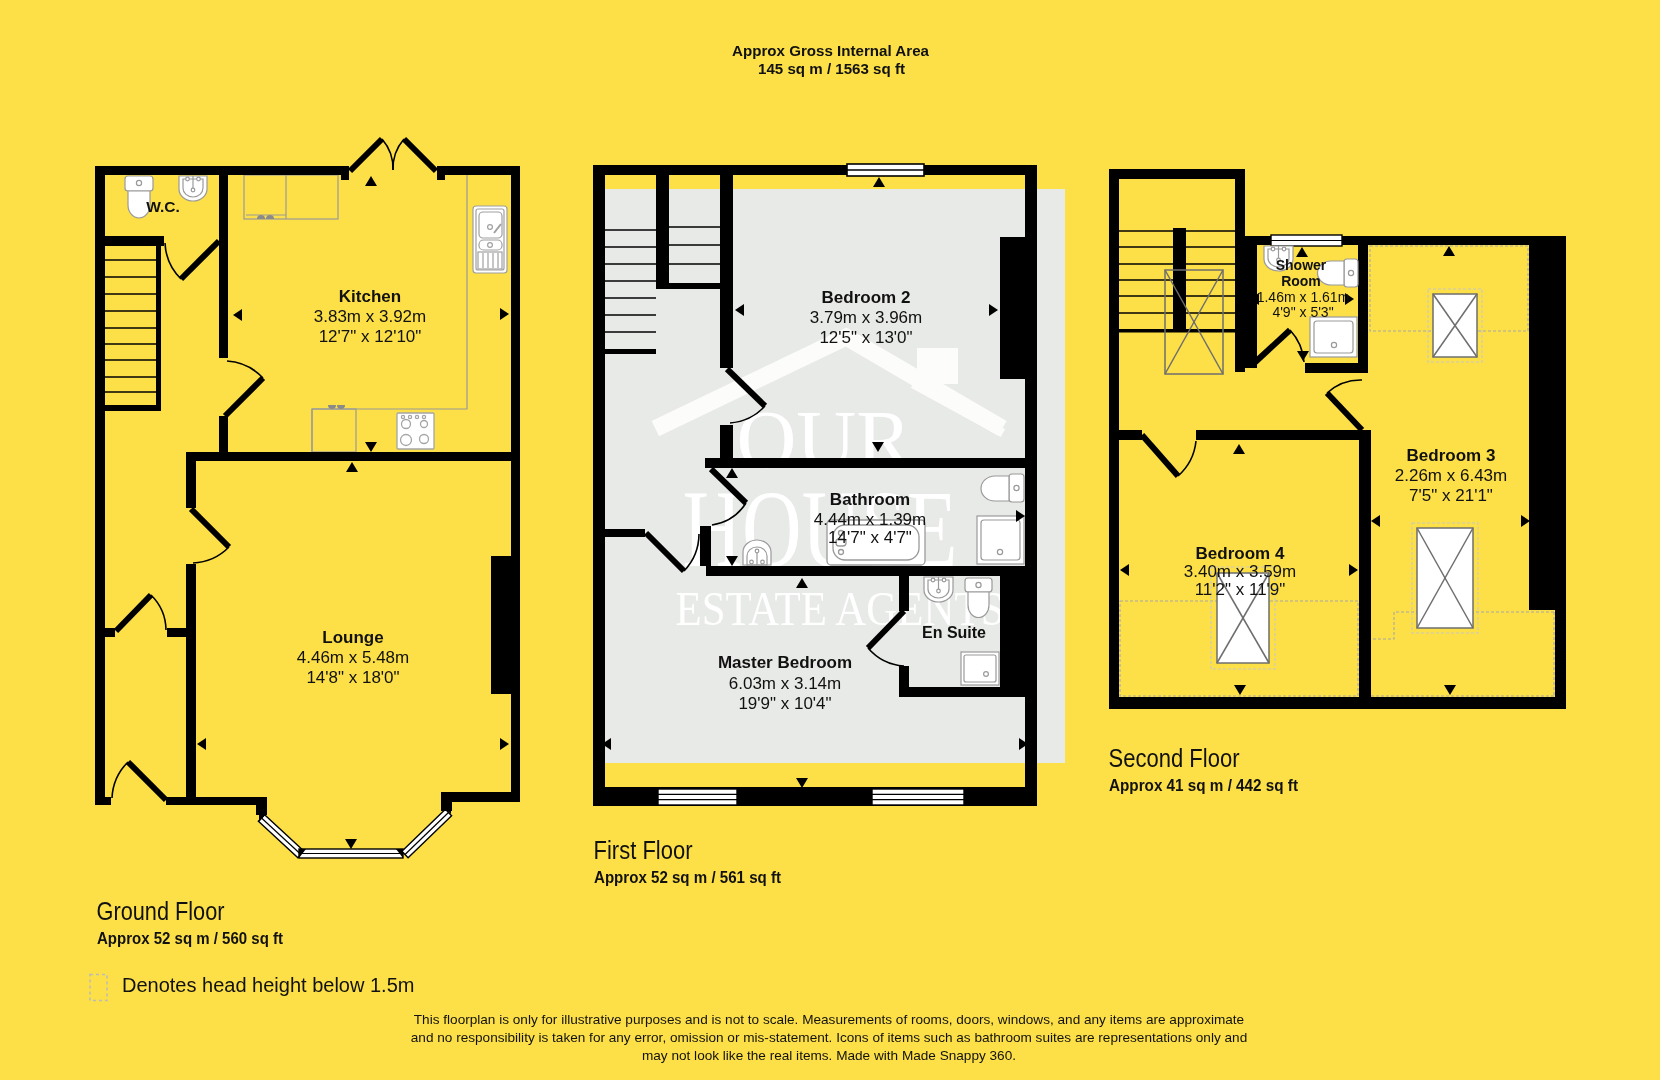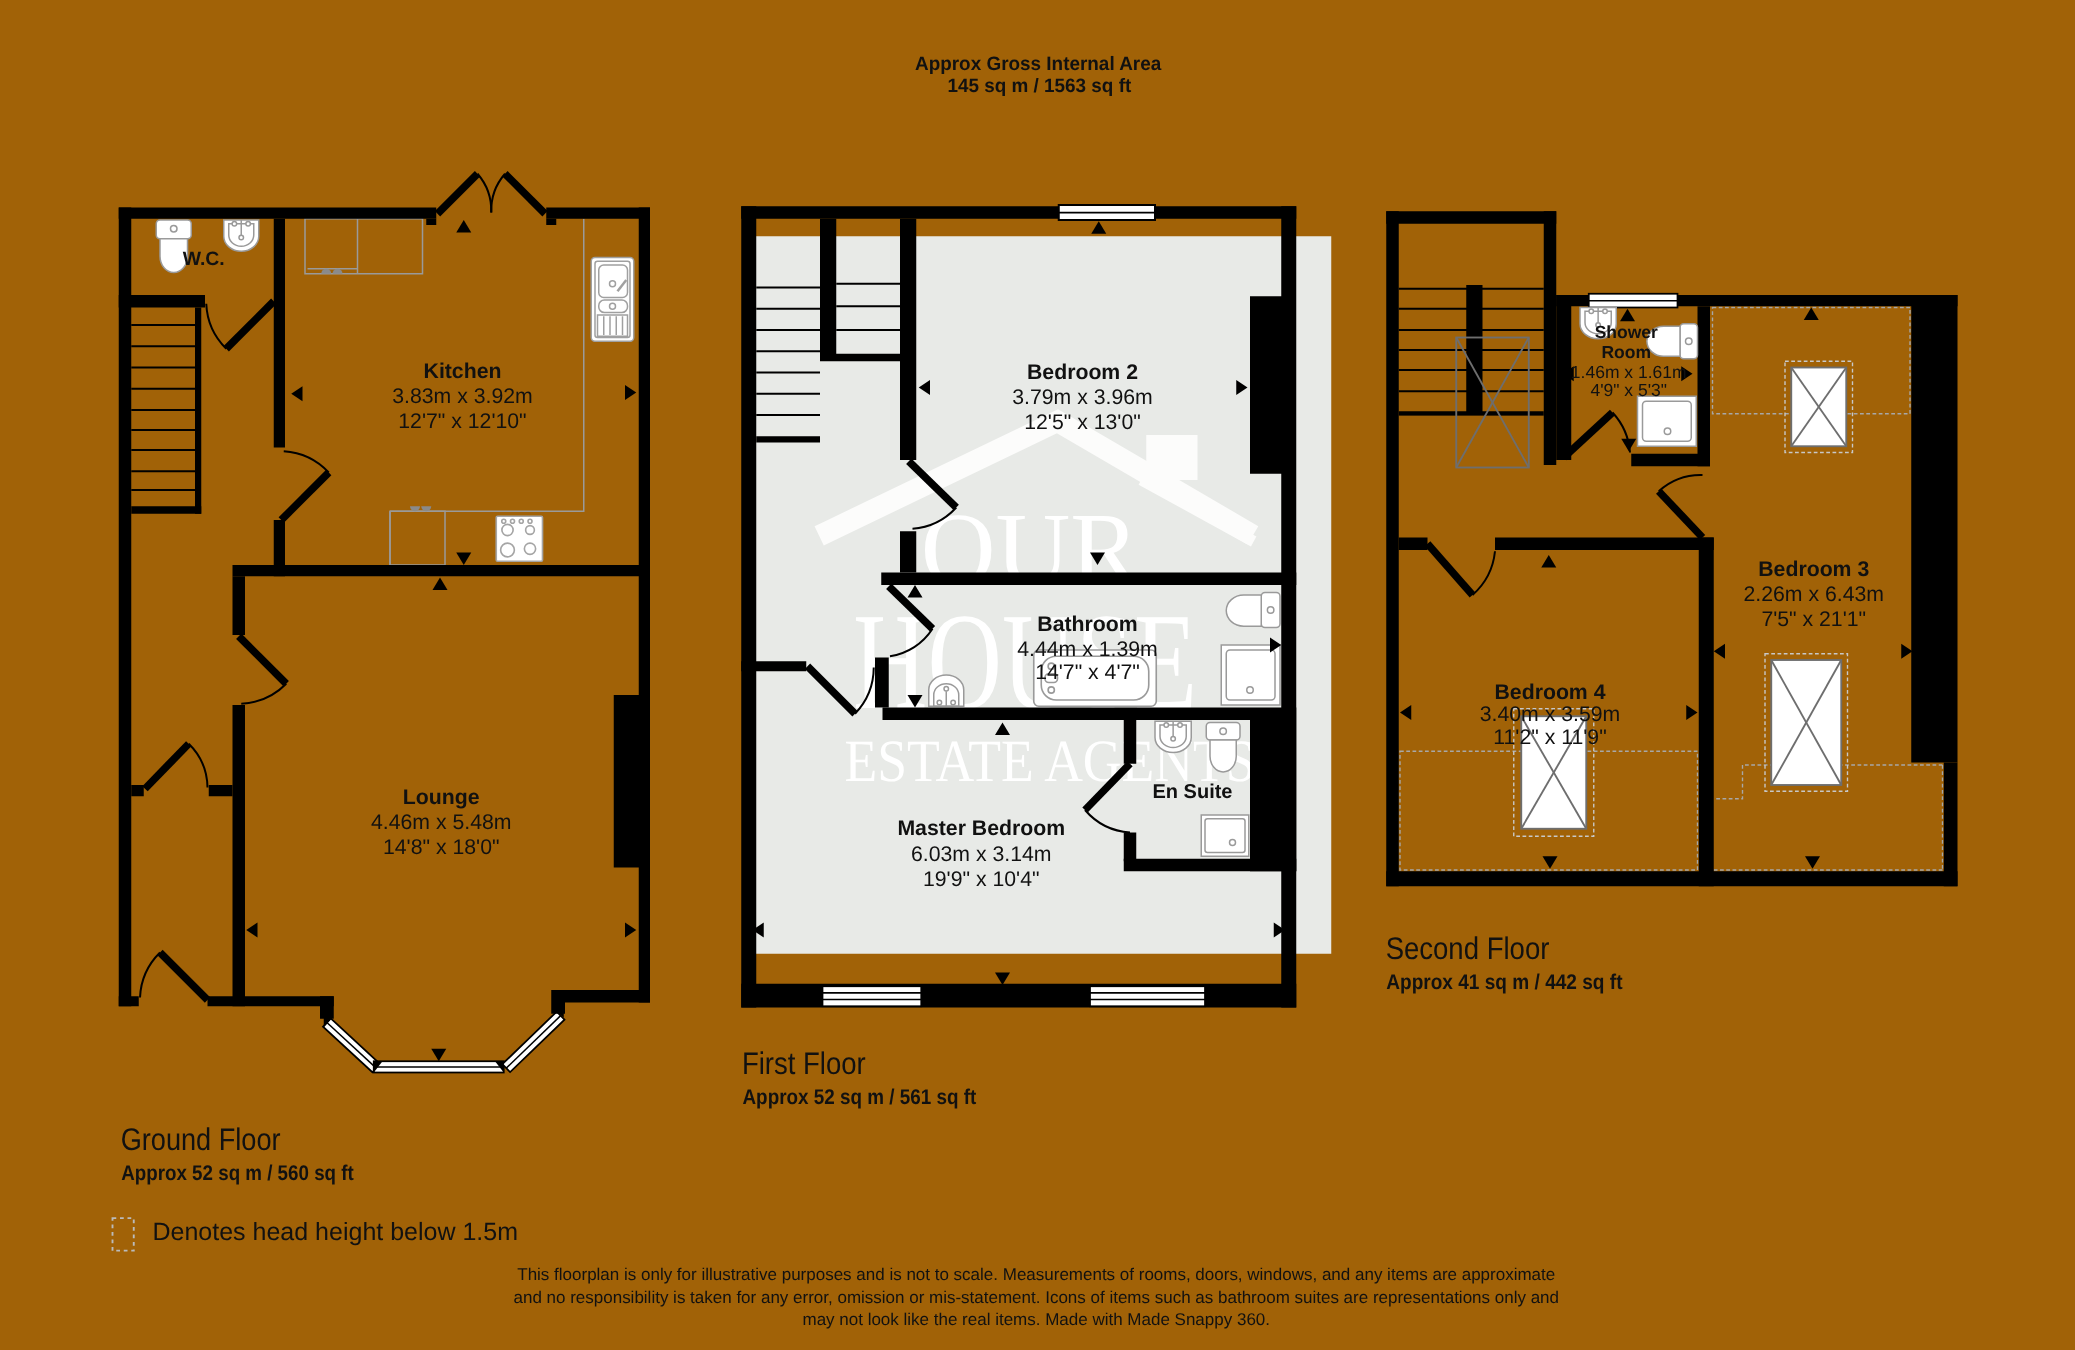--- a/index.html
+++ b/index.html
@@ -1,16 +1,16 @@
 <!DOCTYPE html>
 <html><head>
 <meta charset="utf-8">
 <style>
   html,body{margin:0;padding:0;background:#fff;}
-  .page{position:relative;width:1660px;height:1080px;background:#a16207;overflow:hidden;
+  .page{position:relative;width:1660px;height:1080px;background:#fde047;overflow:hidden;
         font-family:"Liberation Sans", sans-serif;}
   svg text{font-family:"Liberation Sans", sans-serif;fill:#111;}
   .rn{font-size:17px;font-weight:bold;}
   .rd{font-size:17px;}
   .sn{font-size:14px;font-weight:bold;}
   .sd{font-size:14px;}
   .wm{font-family:"Liberation Serif", serif;fill:#ffffff;}
 </style>
 </head>
 <body>

